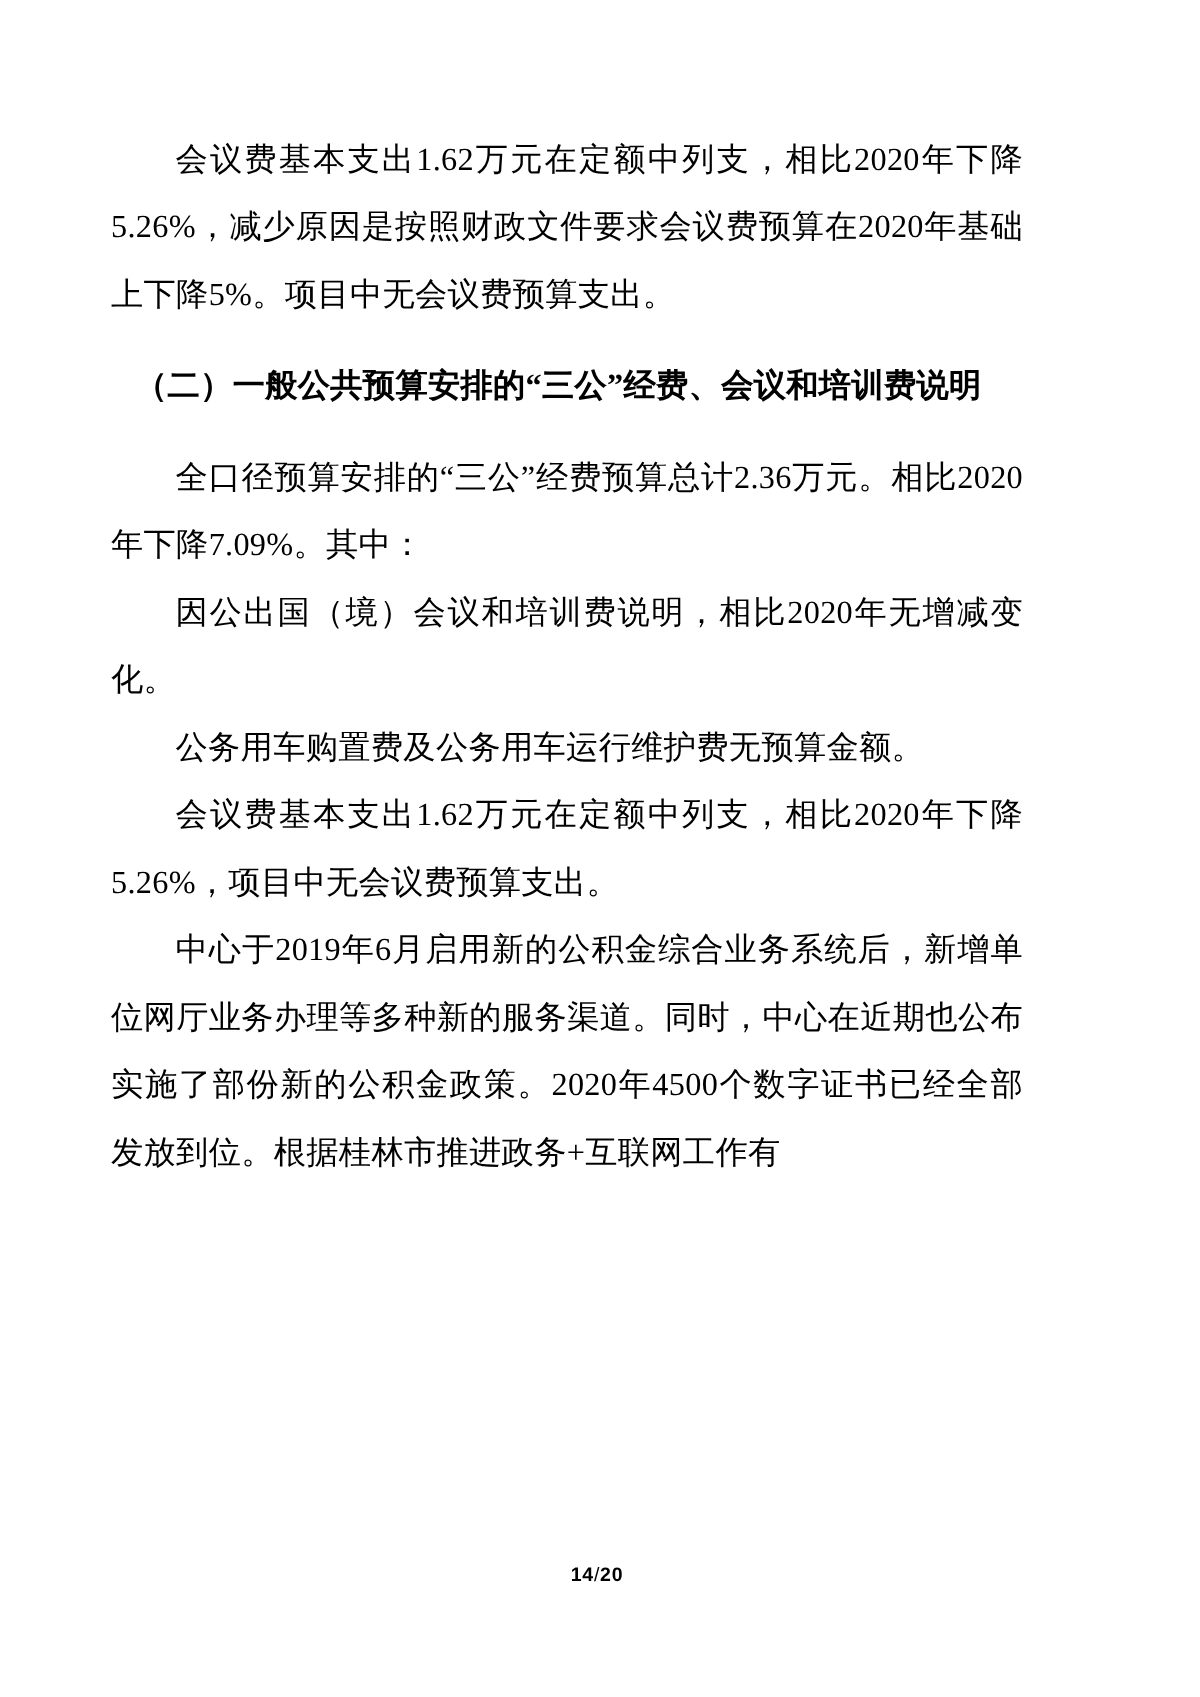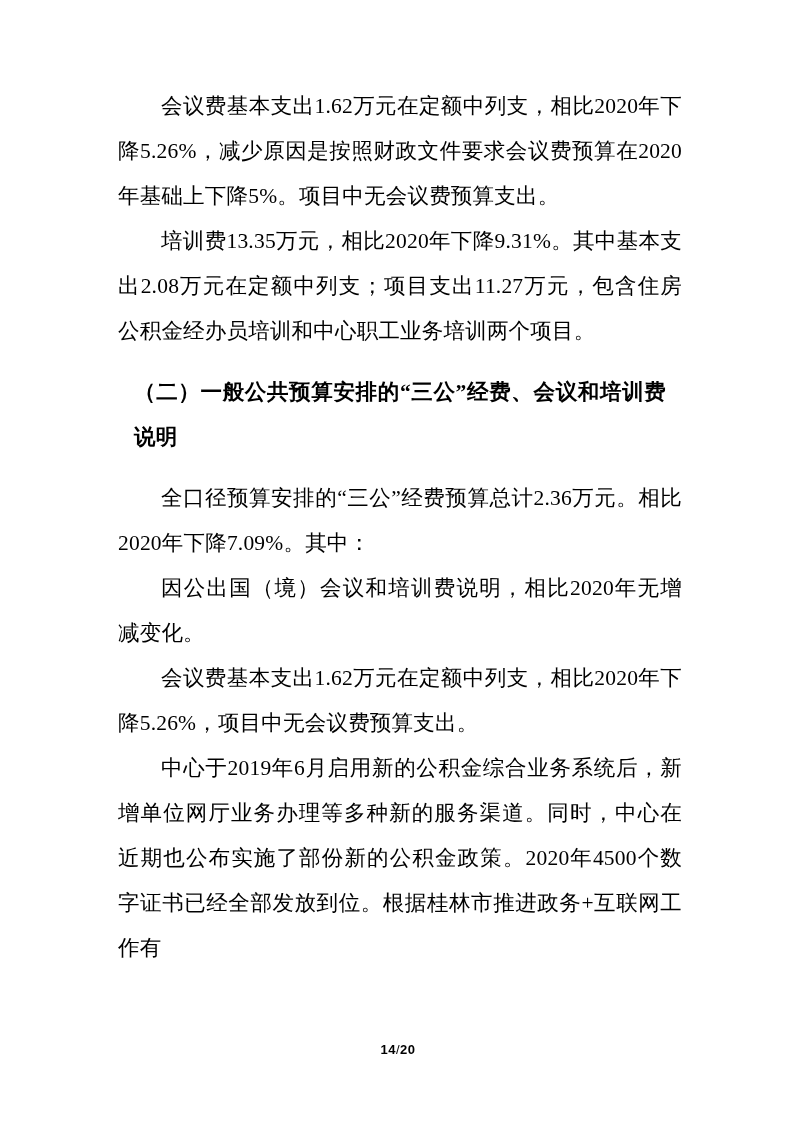--- a/index.html
+++ b/index.html
@@ -12,21 +12,21 @@
     height: 1131px;
     font-family: "Liberation Serif", serif;
     color: #000000;
   }
   .page {
     position: relative;
     width: 800px;
     height: 1131px;
     background: #ffffff;
     box-sizing: border-box;
-    padding: 84px 118px 40px 118px;
+    padding: 84px 118px 40px 74px;
     overflow: hidden;
   }
   .doc-body {
     font-size: 21.5px;
     line-height: 45px;
     text-align: justify;
     text-justify: inter-ideograph;
     letter-spacing: 0.2px;
   }
   .para {
@@ -60,24 +60,24 @@
     font-weight: normal;
   }
 </style>
 </head>
 <body>
 
 <div class="page">
 
   <div class="doc-body">
     <p class="para">会议费基本支出1.62万元在定额中列支，相比2020年下降5.26%，减少原因是按照财政文件要求会议费预算在2020年基础上下降5%。项目中无会议费预算支出。</p>
-    <p class="para">培训费13.35万元，相比2020年下降9.31%。其中基本支出2.08万元在定额中列支；项目支出11.27万元，包含住房公积金经办员培训和中心职工业务培训两个项目。</p>
     <p class="para-heading">（二）一般公共预算安排的“三公”经费、会议和培训费说明</p>
     <p class="para">全口径预算安排的“三公”经费预算总计2.36万元。相比2020年下降7.09%。其中：</p>
     <p class="para">因公出国（境）会议和培训费说明，相比2020年无增减变化。</p>
+    <p class="para">公务用车购置费及公务用车运行维护费无预算金额。</p>
     <p class="para">会议费基本支出1.62万元在定额中列支，相比2020年下降5.26%，项目中无会议费预算支出。</p>
     <p class="para">中心于2019年6月启用新的公积金综合业务系统后，新增单位网厅业务办理等多种新的服务渠道。同时，中心在近期也公布实施了部份新的公积金政策。2020年4500个数字证书已经全部发放到位。根据桂林市推进政务+互联网工作有</p>
   </div>
 
   <div class="footer">
     <span>14</span><span class="sep">/</span><span>20</span>
   </div>
 
 </div>
 

